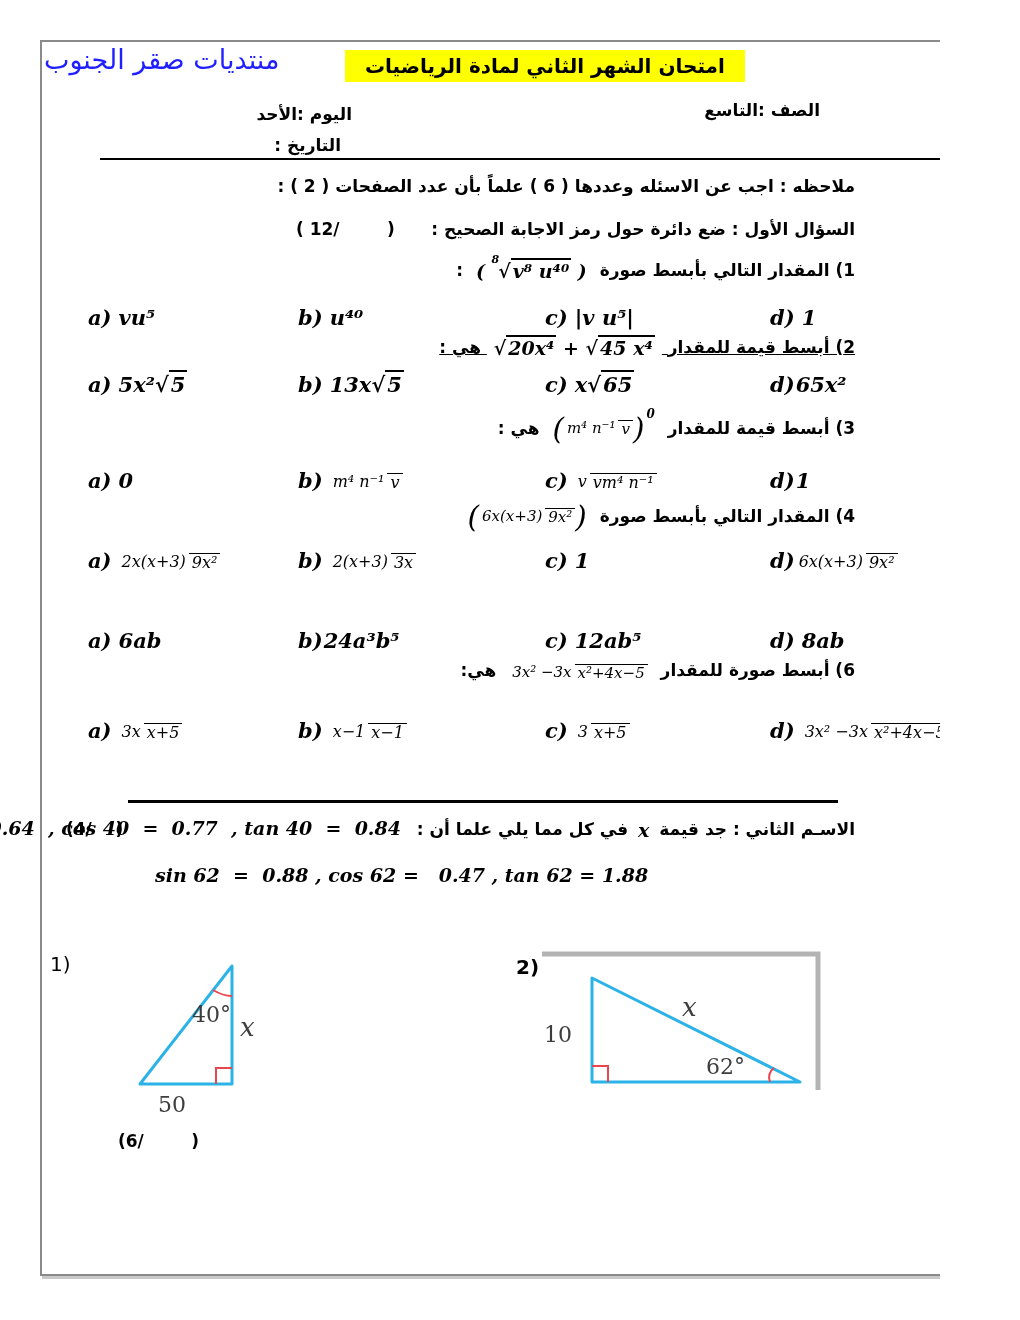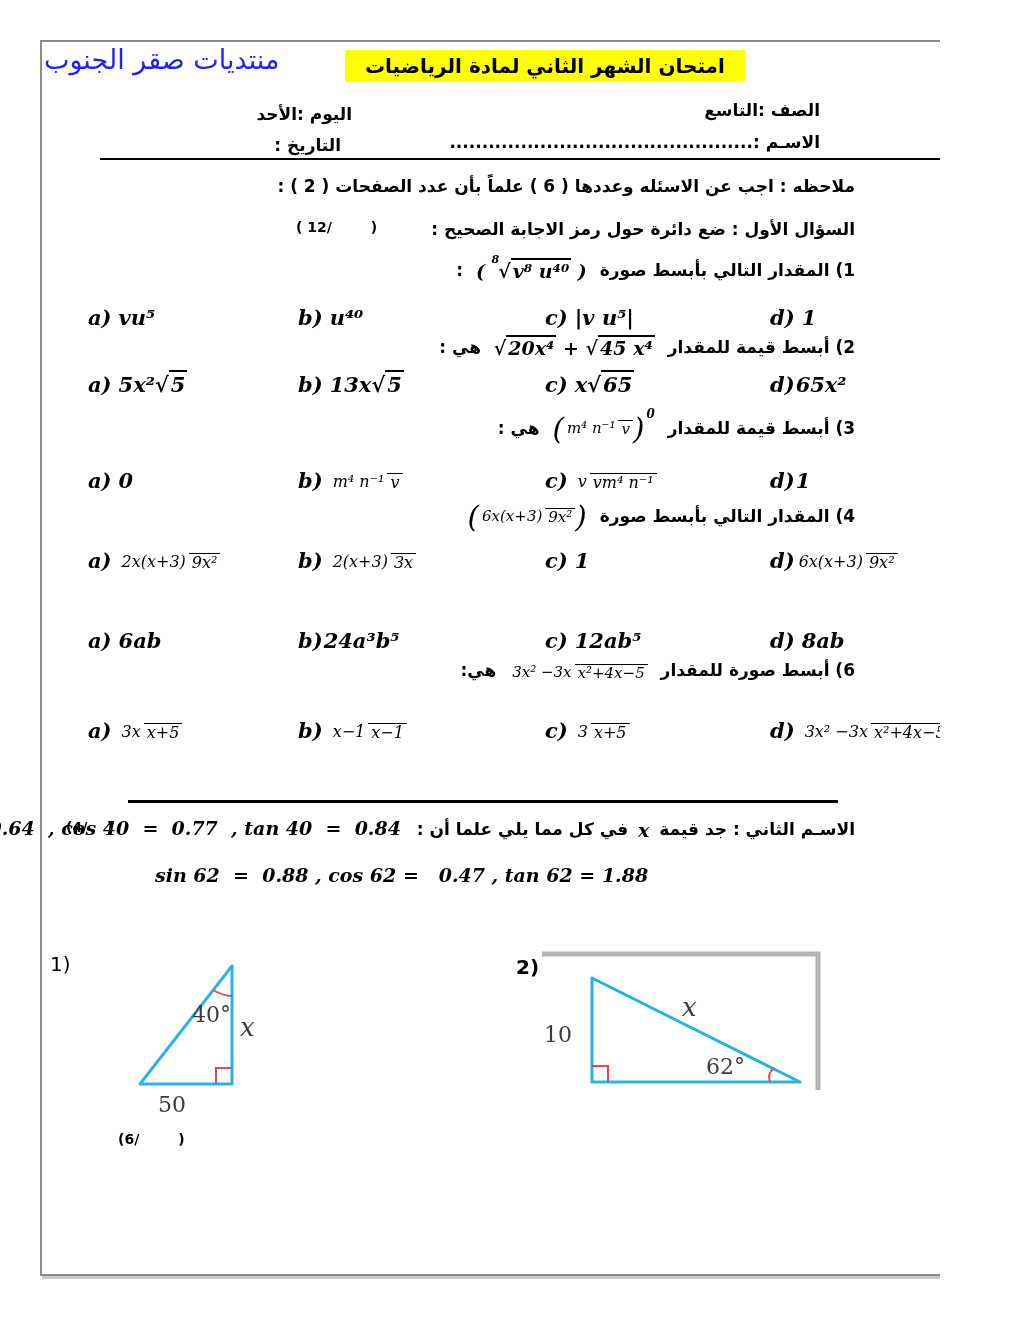--- a/index.html
+++ b/index.html
@@ -6,21 +6,21 @@
   .stage{position:relative;width:940px;height:1320px;background:#fff;overflow:hidden;
          font-family:"DejaVu Sans",sans-serif;color:#000;}
   .abs{position:absolute;}
   .page-border{left:40px;top:40px;width:944px;height:1232px;border:2px solid #8a8a8a;
                box-shadow:2px 3px 0 #c9c9c9;}
   .ar{direction:rtl;text-align:right;font-weight:700;font-size:17px;white-space:nowrap;
       font-family:"DejaVu Sans",sans-serif;}
   .forum{font-size:27px;font-weight:400;color:#1f1fff;}
   .examtitle{background:#ffff00;padding:4px 20px;font-size:20px;font-weight:700;direction:rtl;}
   .rule{background:#000;}
-  .marks{direction:ltr;unicode-bidi:isolate;white-space:pre;font-weight:700;font-size:14px;
+  .marks{direction:ltr;unicode-bidi:isolate;white-space:pre;font-weight:700;font-size:17px;
          font-family:"DejaVu Sans",sans-serif;}
   .mth{direction:ltr;unicode-bidi:isolate;display:inline-block;vertical-align:middle;
        font-family:"DejaVu Serif",serif;font-style:italic;font-weight:700;font-size:19px;
        margin:0 7px;white-space:nowrap;}
   .rsgn{font-style:normal;}
   .vinc{border-top:2px solid #000;padding:0 2px;}
   .ridx{font-size:11px;position:relative;top:-8px;margin-right:-1px;}
   .exp{font-size:12px;position:relative;top:-9px;margin-left:2px;}
   .bigp{font-size:1.55em;font-weight:400;vertical-align:middle;}
   .frac{display:inline-flex;flex-direction:row;align-items:center;vertical-align:middle;
@@ -43,21 +43,20 @@
 <body>
 
 <div class="stage">
 
   <div class="abs page-border"></div>
 
   <div class="abs forum" style="left:44px;top:44px;direction:rtl;">منتديات صقر الجنوب</div>
   <div class="abs examtitle" style="left:345px;top:50px;">امتحان الشهر الثاني  لمادة الرياضيات</div>
 
   <div class="abs ar" style="right:120px;top:100px;">الصف :التاسع</div>
-  <div class="abs ar" style="right:120px;top:132px;">الاسـم :...............................................</div>
   <div class="abs ar" style="right:588px;top:104px;">اليوم :الأحد</div>
   <div class="abs ar" style="right:599px;top:135px;">التاريخ :</div>
 
   <div class="abs rule" style="left:100px;top:158px;width:840px;height:2px;"></div>
 
   <div class="abs ar" style="right:85px;top:176px;">ملاحظه : اجب عن الاسئله وعددها (  6  )  علماً بأن عدد الصفحات ( 2 ) :</div>
 
   <div class="abs ar" style="right:85px;top:219px;">السؤال الأول : ضع دائرة حول رمز الاجابة الصحيح :</div>
   <div class="abs marks" style="left:296px;top:219px;">( 12/        )</div>
 
@@ -66,21 +65,21 @@
     <span class="mth"><span>(</span> <sup class="ridx">8</sup><span class="rsgn">√</span><span class="vinc">v⁸ u⁴⁰</span> <span>)</span></span>
     <span>:</span>
   </div>
   <div class="optrow" style="top:305px;">
     <span class="opt ca"><span class="ol">a)</span><span>vu⁵</span></span>
     <span class="opt cb"><span class="ol">b)</span><span>u⁴⁰</span></span>
     <span class="opt cc"><span class="ol">c)</span><span>|v u⁵|</span></span>
     <span class="opt cd"><span class="ol">d)</span><span>1</span></span>
   </div>
 
-  <div class="abs ar" style="right:85px;top:337px;">
+  <div class="abs ar" style="right:85px;top:337px;text-decoration:underline;">
     <span>2) أبسط قيمة للمقدار</span>
     <span class="mth"><span class="rsgn">√</span><span class="vinc">20x⁴</span> <span>+</span> <span class="rsgn">√</span><span class="vinc">45 x⁴</span></span>
     <span>هي :</span>
   </div>
   <div class="optrow" style="top:372px;">
     <span class="opt ca"><span class="ol">a)</span><span>5x²</span><span class="rsgn">√</span><span class="vinc">5</span></span>
     <span class="opt cb"><span class="ol">b)</span><span>13x</span><span class="rsgn">√</span><span class="vinc">5</span></span>
     <span class="opt cc"><span class="ol">c)</span><span>x</span><span class="rsgn">√</span><span class="vinc">65</span></span>
     <span class="opt cd tight"><span class="ol">d)</span><span>65x²</span></span>
   </div>

